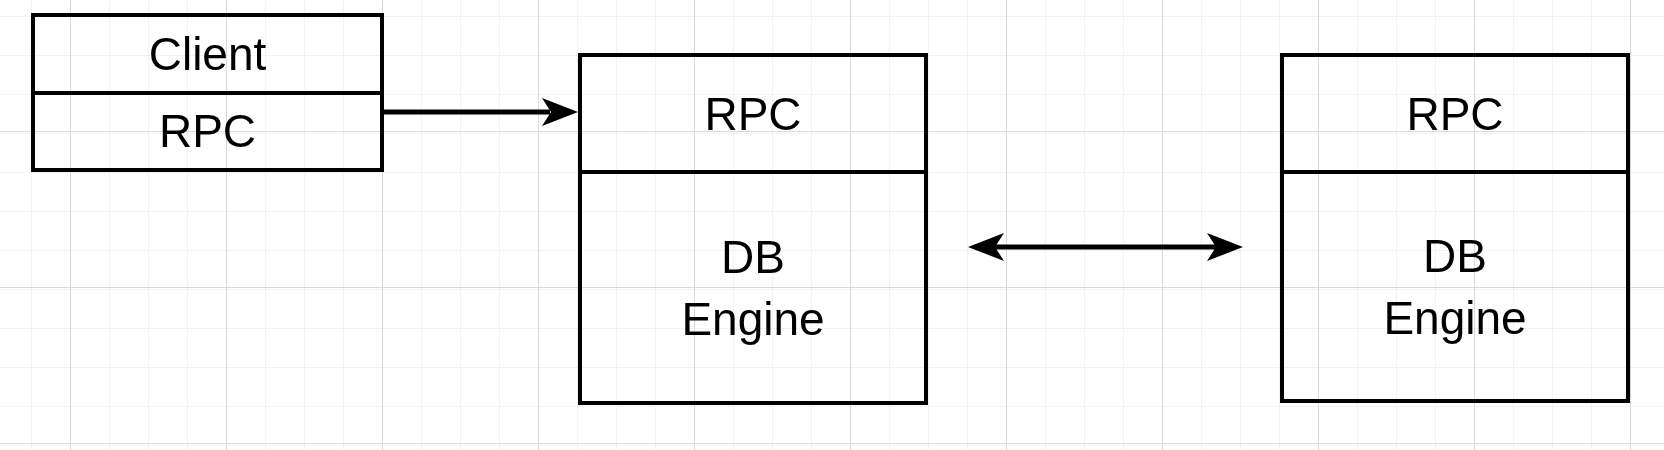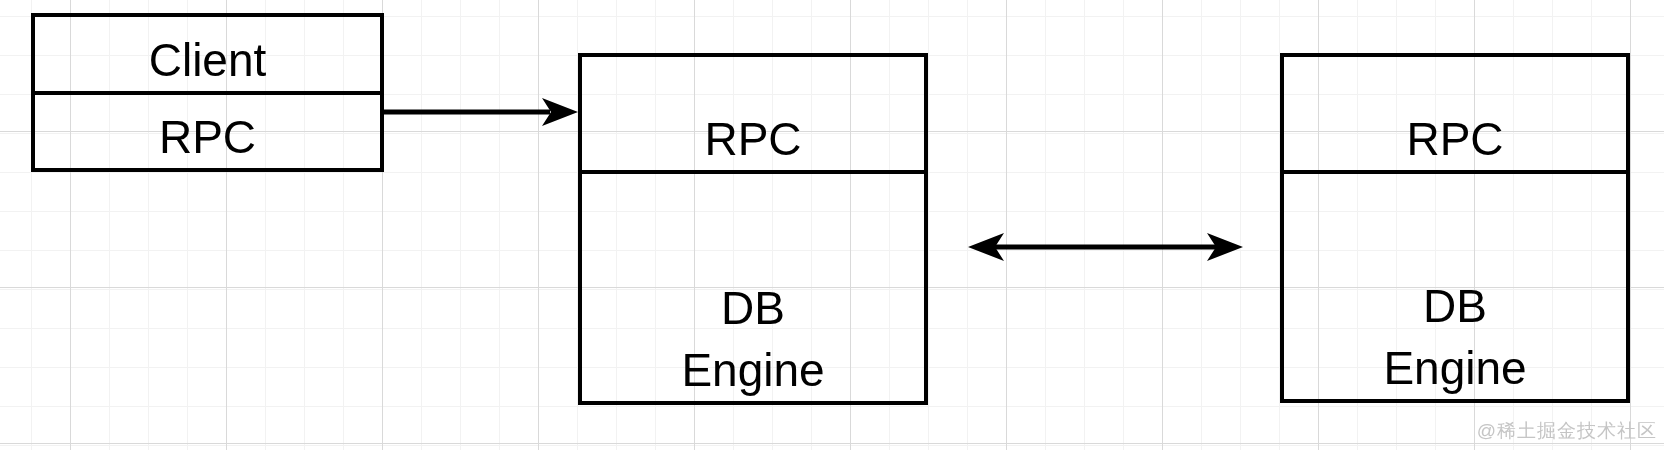--- a/index.html
+++ b/index.html
@@ -32,21 +32,21 @@
     position: absolute;
     box-sizing: border-box;
     border: 4px solid #000000;
     background: transparent;
     display: flex;
     flex-direction: column;
     color: #000000;
   }
   .cell {
     display: flex;
-    align-items: flex-end;
+    align-items: center;
     justify-content: center;
     font-size: 46px;
     line-height: 62px;
     text-align: center;
     white-space: pre-line;
   }
   .cell.split {
     border-top: 4px solid #000000;
   }
   .node.client-node .cell { flex: 1; }
@@ -100,15 +100,14 @@
   <div class="node db-node" style="left:1280px; top:53px; width:350px; height:350px;">
     <div class="cell rpc-cell">
       <span>RPC</span>
     </div>
     <div class="cell split engine-cell">
       <span>DB
 Engine</span>
     </div>
   </div>
 
-  <div class="watermark">@稀土掘金技术社区</div>
 
 </div>
 
 </body></html>

